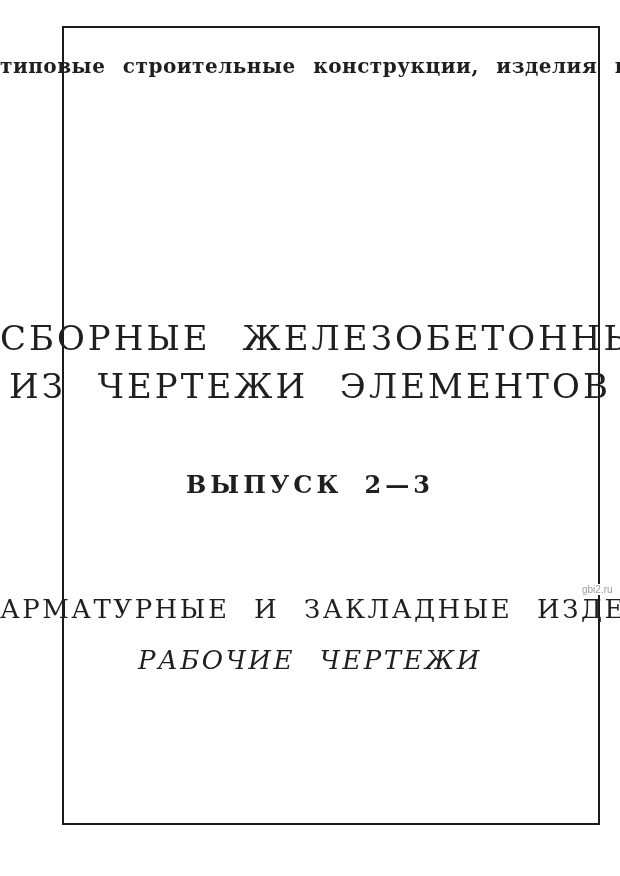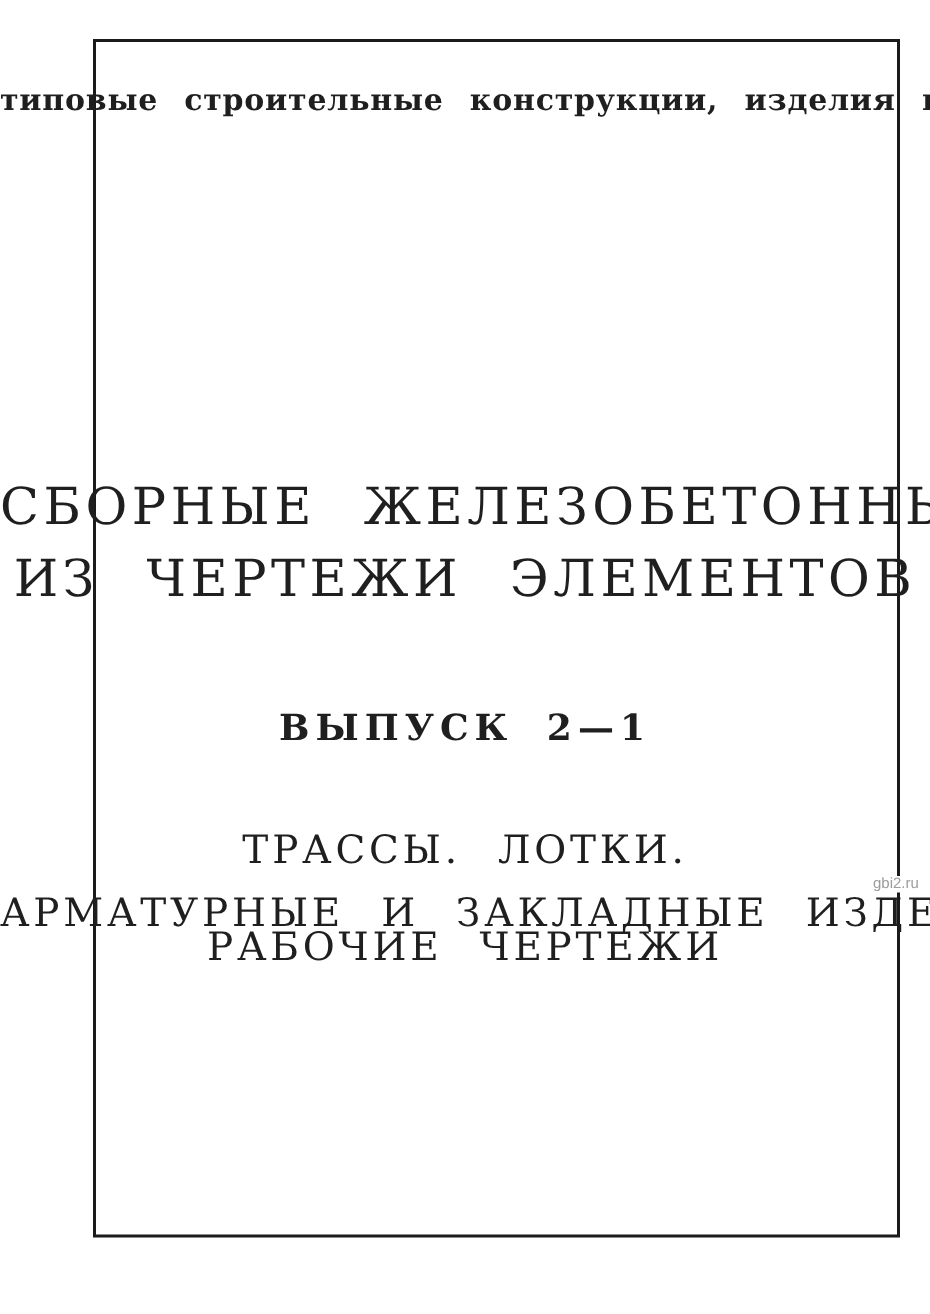--- a/index.html
+++ b/index.html
@@ -62,21 +62,21 @@
   }
   .doc-issue {
     top: 470px;
     font-size: 24px;
     font-weight: bold;
     letter-spacing: 4px;
     word-spacing: 10px;
   }
   .doc-sub-1 { top: 552px; }
   .doc-sub-2 { top: 594px; }
-  .doc-sub-3 { top: 617px; }
+  .doc-sub-3 { top: 645px; font-style: italic; }
   .doc-sub-1, .doc-sub-2, .doc-sub-3 {
     font-size: 26px;
     letter-spacing: 2.5px;
     word-spacing: 14px;
   }
   .watermark {
     position: absolute;
     left: 581px;
     top: 584px;
     font-family: "Liberation Sans", sans-serif;
@@ -96,23 +96,22 @@
   <div class="frame"></div>
 
   <div class="txt doc-header">типовые строительные конструкции, изделия и узлы</div>
 
 
 
   <div class="txt doc-title-2">СБОРНЫЕ ЖЕЛЕЗОБЕТОННЫЕ</div>
 
   <div class="txt doc-title-3">ИЗ ЧЕРТЕЖИ ЭЛЕМЕНТОВ</div>
 
-  <div class="txt doc-issue">ВЫПУСК 2—1</div>
+  <div class="txt doc-issue">ВЫПУСК 2—3</div>
 
-  <div class="txt doc-sub-1">ТРАССЫ. ЛОТКИ.</div>
 
   <div class="txt doc-sub-2">АРМАТУРНЫЕ И ЗАКЛАДНЫЕ ИЗДЕЛИЯ.</div>
 
   <div class="txt doc-sub-3">РАБОЧИЕ ЧЕРТЕЖИ</div>
 
   <div class="watermark">gbi2.ru</div>
 
 </div>
 
 </body></html>

